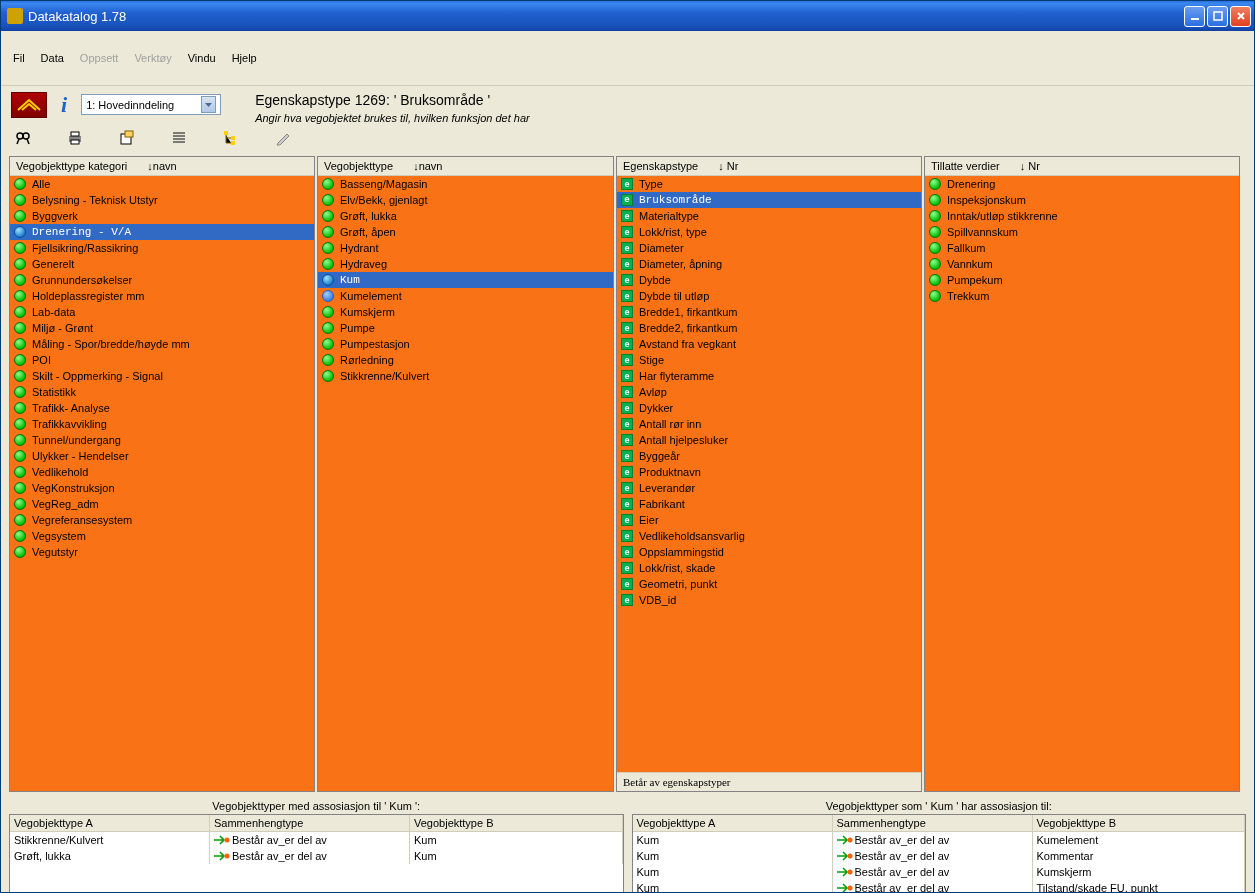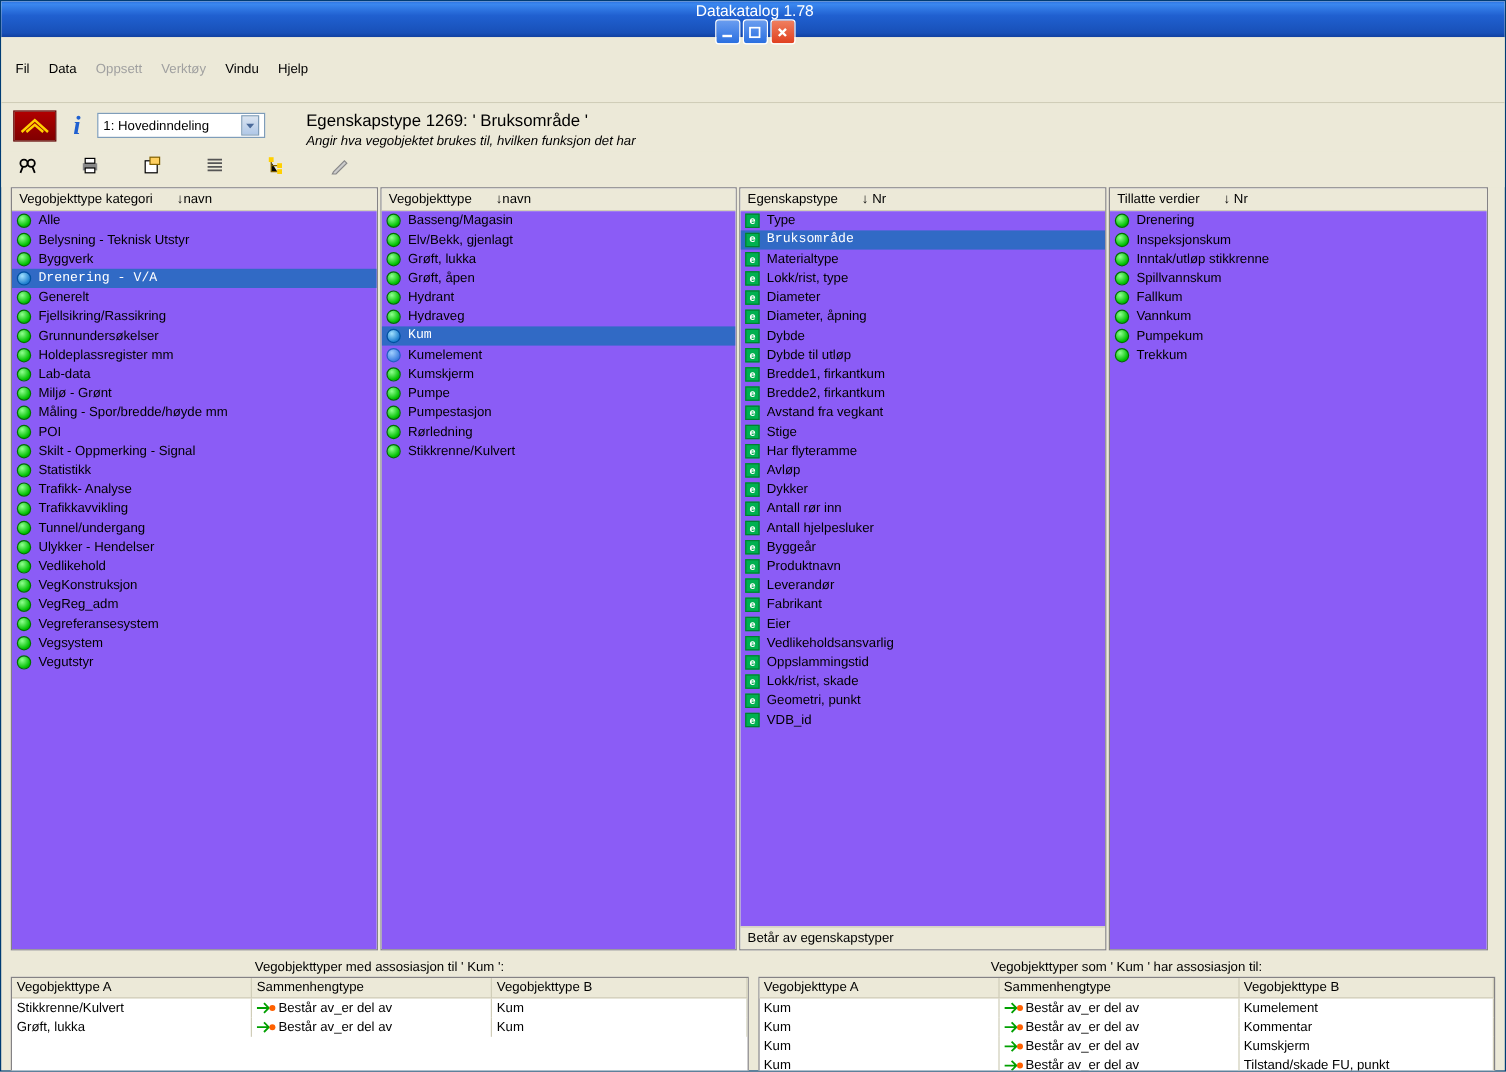--- a/index.html
+++ b/index.html
@@ -15,21 +15,20 @@
 
 
 .titlebar {
   height: 30px;
   background: linear-gradient(to bottom, #2a6fe0 0%, #3a88f0 8%, #2060d0 40%, #1850b8 88%, #1040a0 100%);
   color: white;
   display: flex;
   align-items: center;
   padding: 0 3px 0 6px;
   font-size: 13px;
-  flex-direction: column;
 }
 .titlebar .app-icon {
   width: 16px; height: 16px;
   background: #d0a000;
   border-radius: 2px;
   margin-right: 5px;
 }
 .titlebar .spacer { flex: 1; }
 .winbtns { display: flex; gap: 2px; }
 .winbtn {
@@ -137,21 +136,21 @@
   background: #ece9d8;
   padding: 3px 6px;
   display: flex;
   gap: 20px;
   border-bottom: 1px solid #d0cdb8;
   font-size: 11px;
 }
 .panel-body {
   flex: 1;
   overflow: auto;
-  background: #8b5cf6;
+  background: #f97316;
 }
 .list-row {
   display: flex;
   align-items: center;
   padding: 2px 4px;
   gap: 6px;
   cursor: default;
   white-space: nowrap;
 }
 .list-row.selected {
@@ -179,20 +178,21 @@
   color:white;
   font-size:9px;
   font-weight:bold;
 }
 .sq::before { content:"e"; }
 .panel-footer {
   background: #ece9d8;
   border-top: 1px solid #d0cdb8;
   padding: 3px 6px;
   font-size: 11px;
+  font-family: Liberation Serif, serif;
 }
 
 
 .panel.cat { width: 306px; }
 .panel.vot { width: 297px; }
 .panel.egt { width: 306px; }
 .panel.tv  { width: 316px; }
 
 
 .assoc-container {
@@ -360,25 +360,25 @@
         <div class="list-row">
           <div class="bullet folder"></div>
           <span>Byggverk</span>
         </div>
         <div class="list-row selected">
           <div class="bullet folder-sel"></div>
           <span>Drenering - V/A</span>
         </div>
         <div class="list-row">
           <div class="bullet folder"></div>
+          <span>Fjellsikring/Rassikring</span>
+        </div>
+        <div class="list-row">
+          <div class="bullet folder"></div>
           <span>Generelt</span>
-        </div>
-        <div class="list-row">
-          <div class="bullet folder"></div>
-          <span>Fjellsikring/Rassikring</span>
         </div>
         <div class="list-row">
           <div class="bullet folder"></div>
           <span>Grunnundersøkelser</span>
         </div>
         <div class="list-row">
           <div class="bullet folder"></div>
           <span>Holdeplassregister mm</span>
         </div>
         <div class="list-row">

